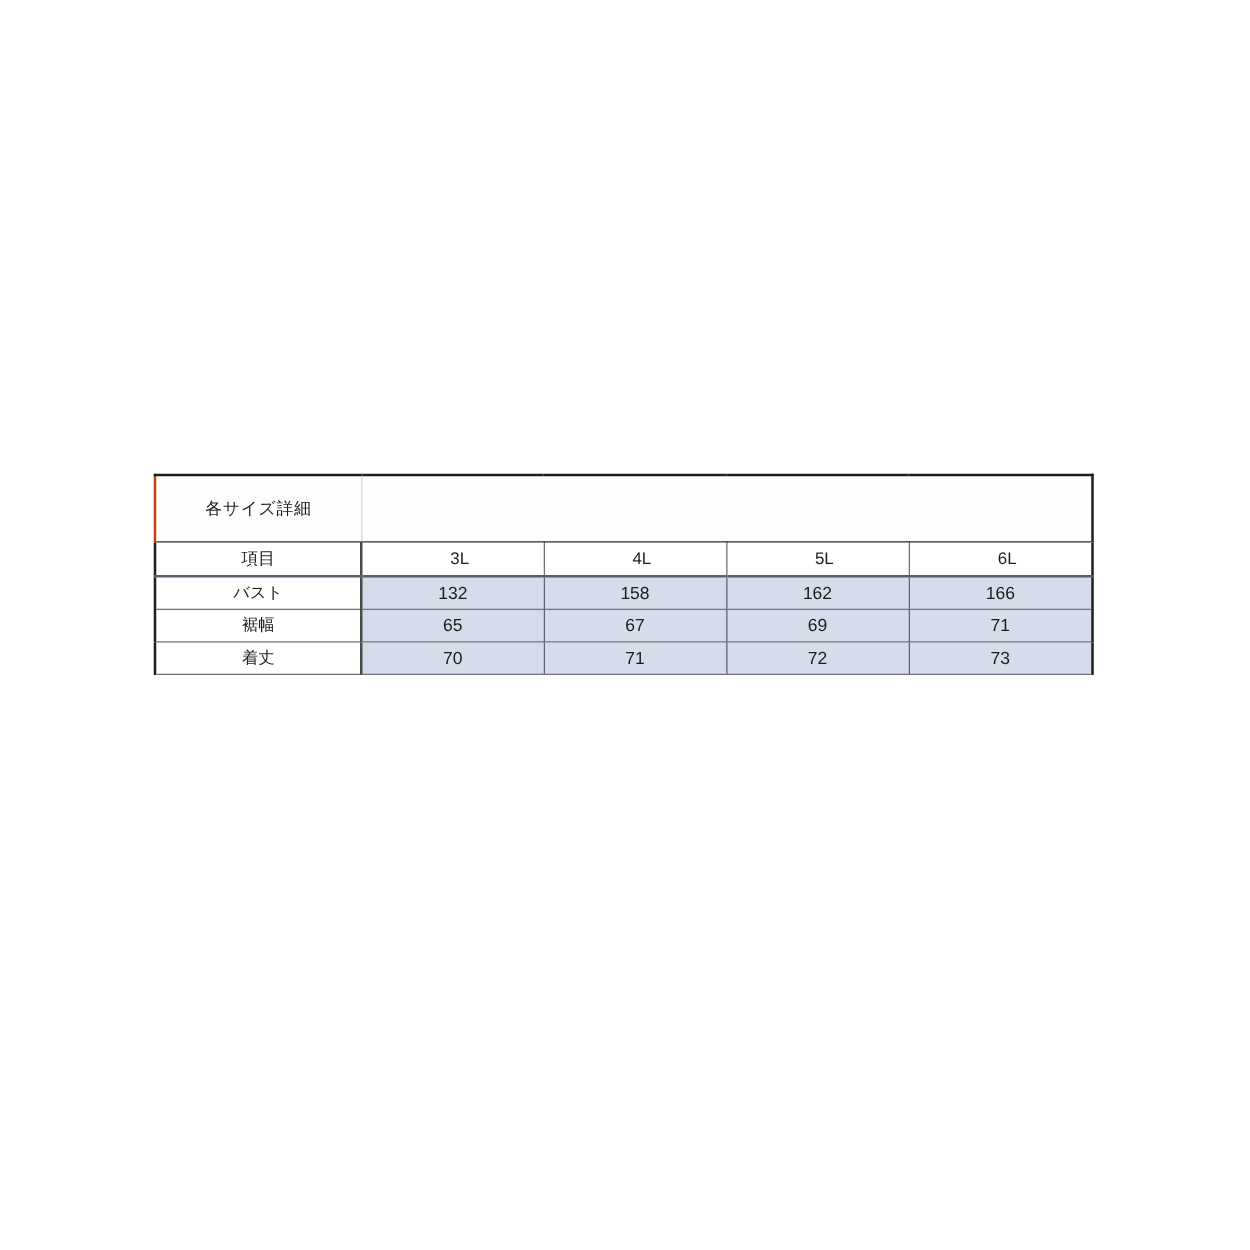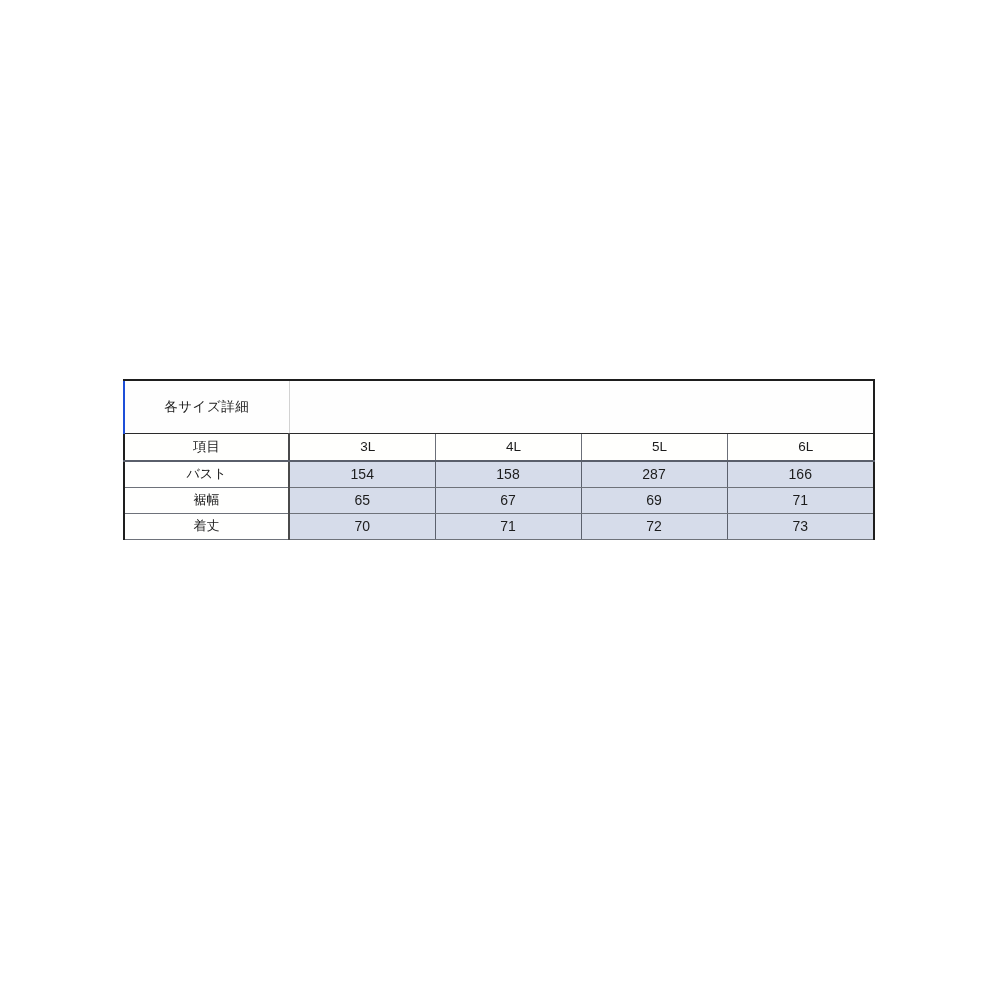--- a/index.html
+++ b/index.html
@@ -55,21 +55,21 @@
   td.title-cell {
     border-right: 1px solid #d2d2d2;
     font-size: 14.5px;
     color: #1c1c1c;
     letter-spacing: 0.5px;
   }
   td.title-blank {
     border-right: 2px solid #1e1e1e;
   }
   tr.title-row td.title-cell {
-    border-left: 2px solid #1d4ed8;
+    border-left: 2px solid #c2410c;
     text-align: center;
   }
 
   
   tr.header-row td {
     height: 26px;
     background: #fffffd;
     border-bottom: 2px solid #5a5f6b;
     font-size: 13.5px;
   }
@@ -135,23 +135,23 @@
         <td class="lbl">項目</td>
         <td class="val">3L</td>
         <td class="val">4L</td>
         <td class="val">5L</td>
         <td class="val last">6L</td>
       </tr>
 
 
       <tr class="data-row">
         <td class="lbl">バスト</td>
-        <td class="val">154</td>
+        <td class="val">132</td>
         <td class="val">158</td>
-        <td class="val">287</td>
+        <td class="val">162</td>
         <td class="val last">166</td>
       </tr>
 
       <tr class="data-row">
         <td class="lbl">裾幅</td>
         <td class="val">65</td>
         <td class="val">67</td>
         <td class="val">69</td>
         <td class="val last">71</td>
       </tr>

